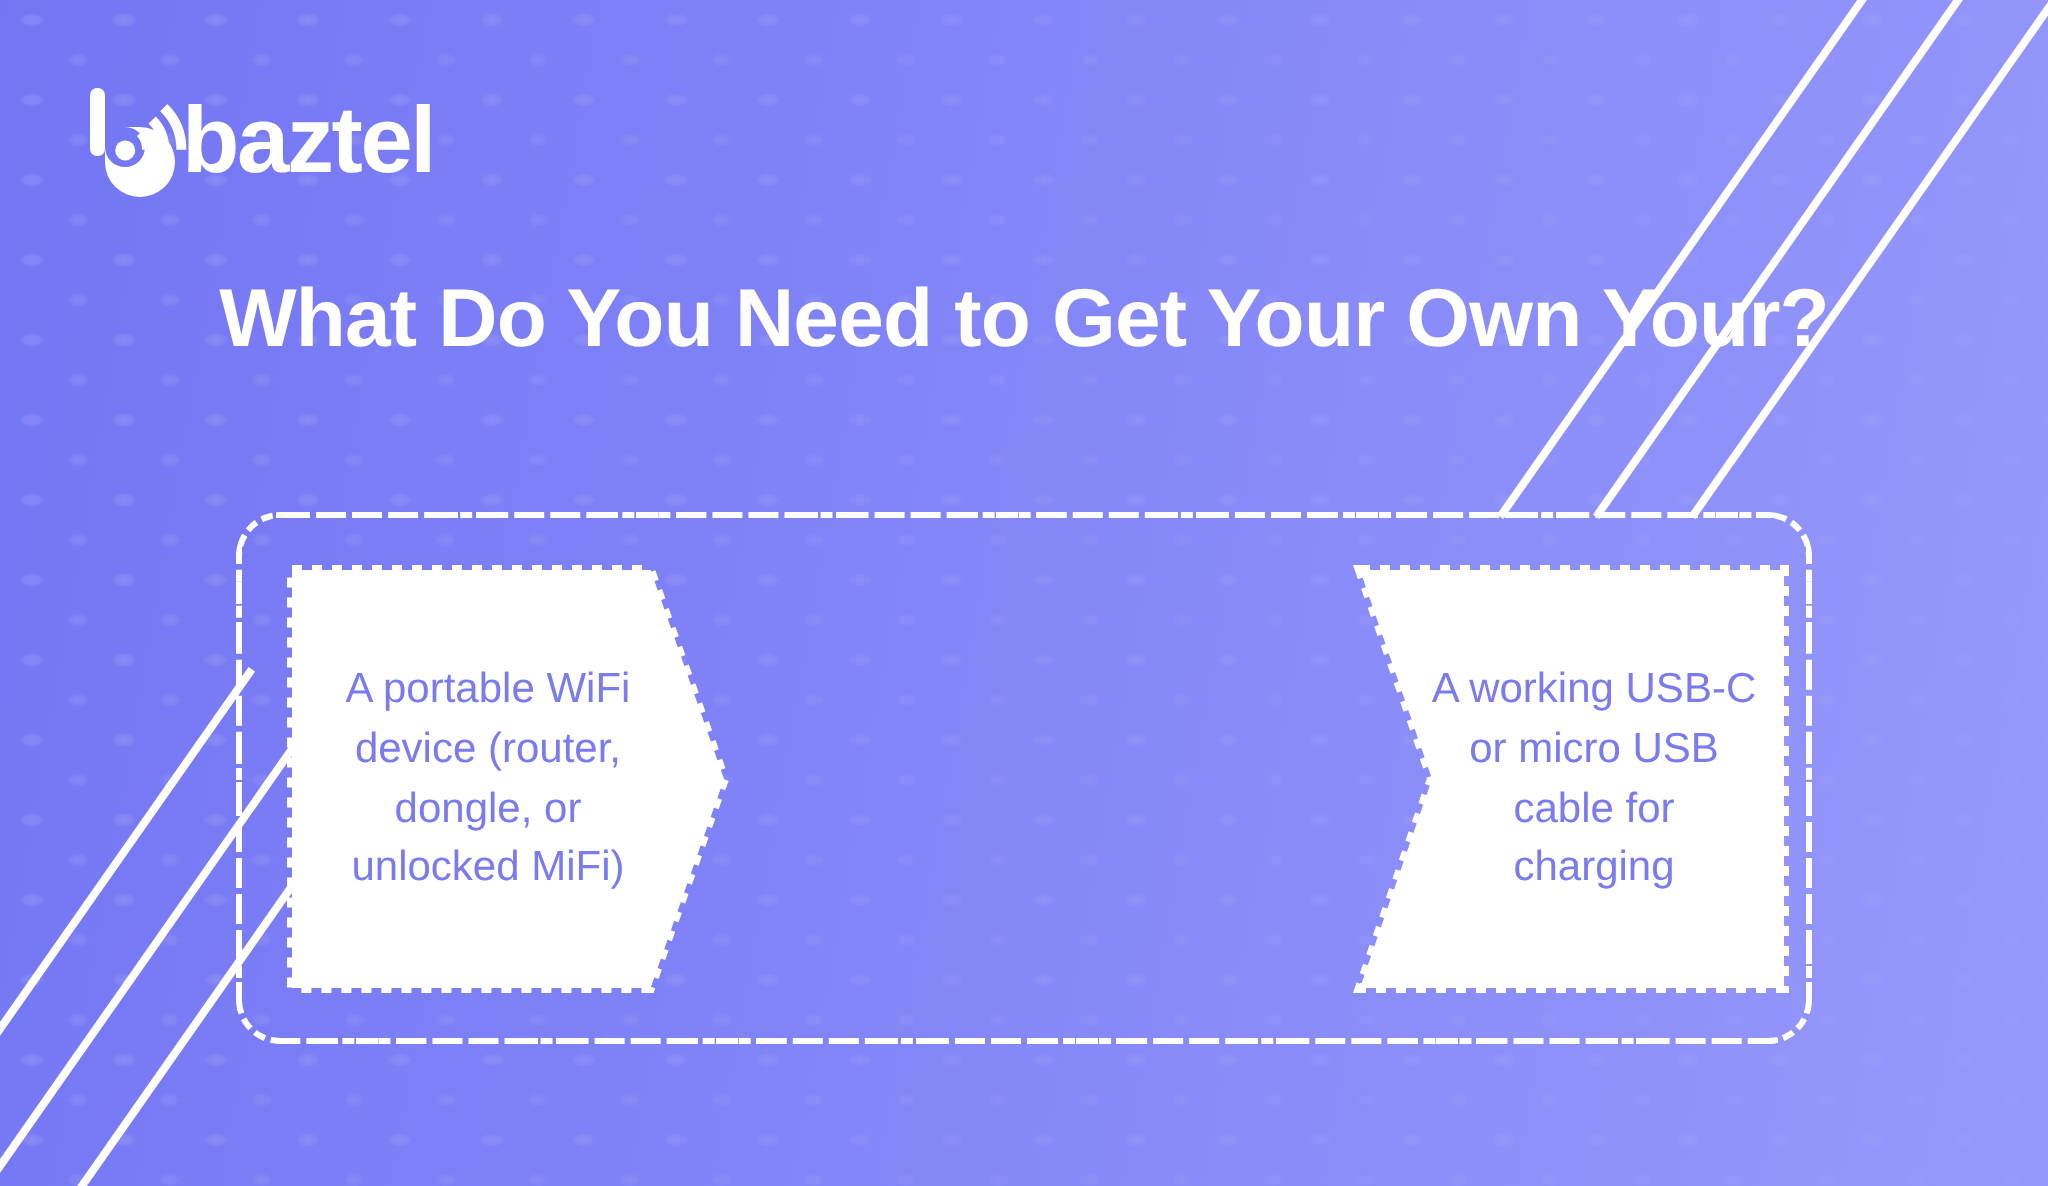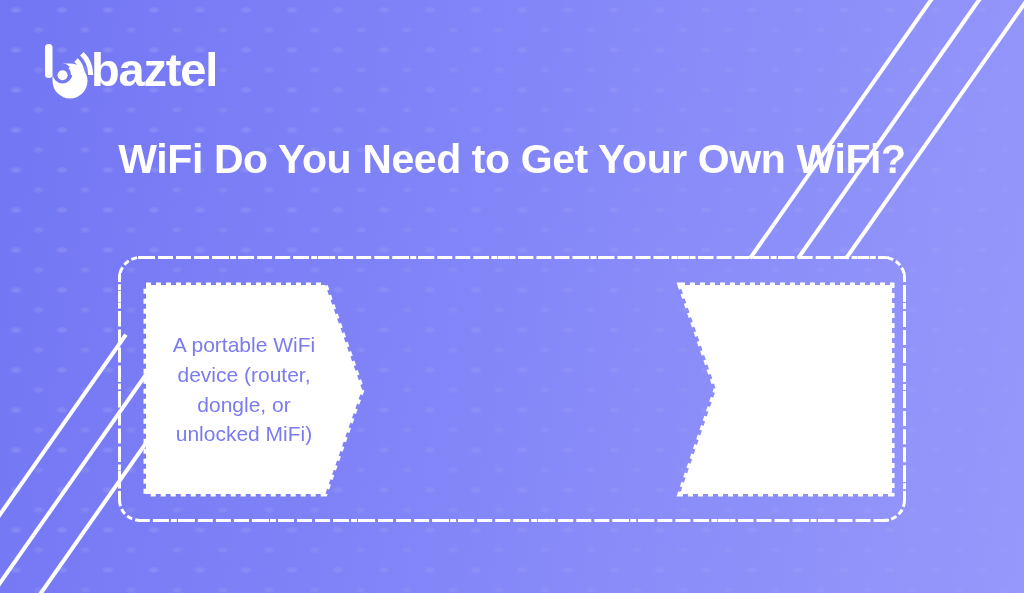--- a/index.html
+++ b/index.html
@@ -250,21 +250,21 @@
 
       <circle cx="20.6" cy="33.2" r="5" fill="#ffffff"></circle>
 
       <path d="M26.5 26.0 A9.6 9.6 0 0 1 29.0 32.9 L34.0 32.9 A14.6 14.6 0 0 0 30.1 22.5 Z" fill="#ffffff"></path>
       <path d="M32.3 19.8 A18.2 18.2 0 0 1 37.6 32.9 L42.6 32.9 A23.2 23.2 0 0 0 35.9 16.2 Z" fill="#ffffff"></path>
       <path d="M38.1 13.6 A26.8 26.8 0 0 1 46.2 32.9 L51.2 32.9 A31.8 31.8 0 0 0 41.7 10.0 Z" fill="#ffffff"></path>
     </svg>
     <span class="logo-word">baztel</span>
   </div>
 
-  <div class="headline">WiFi Do You Need to Get Your Own WiFi?</div>
+  <div class="headline">What Do You Need to Get Your Own Your?</div>
 
   <div class="flow-container">
     <div class="round-corners"></div>
   </div>
 
   <div class="cards">
 
     <div class="card" id="card-1">
       <div class="card-bg"></div>
       <svg class="dash-outline" viewBox="0 0 216 209" preserveAspectRatio="none">
@@ -275,17 +275,21 @@
 dongle, or
 unlocked MiFi)</div>
     </div>
 
 
     <div class="card" id="card-3">
       <div class="card-bg"></div>
       <svg class="dash-outline" viewBox="0 0 212 209" preserveAspectRatio="none">
         <polygon points="0,0 212,0 212,209 0,209 36,104.5" vector-effect="non-scaling-stroke"></polygon>
       </svg>
+      <div class="card-text">A working USB-C
+or micro USB
+cable for
+charging</div>
     </div>
 
   </div>
 
 </div>
 
 </body></html>

